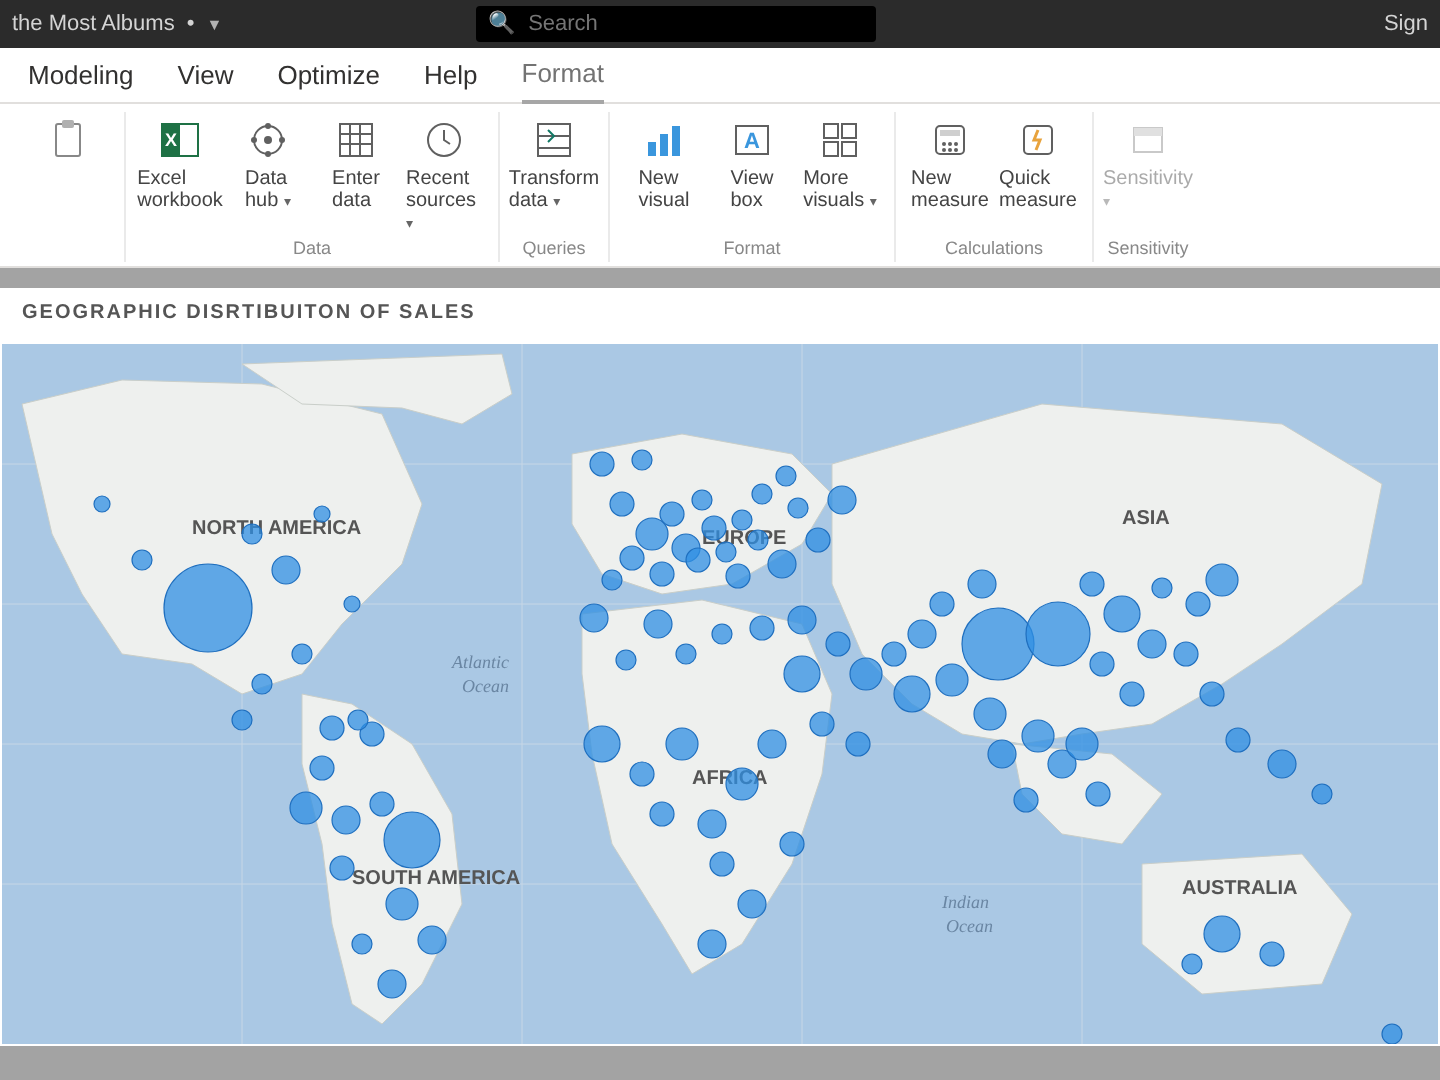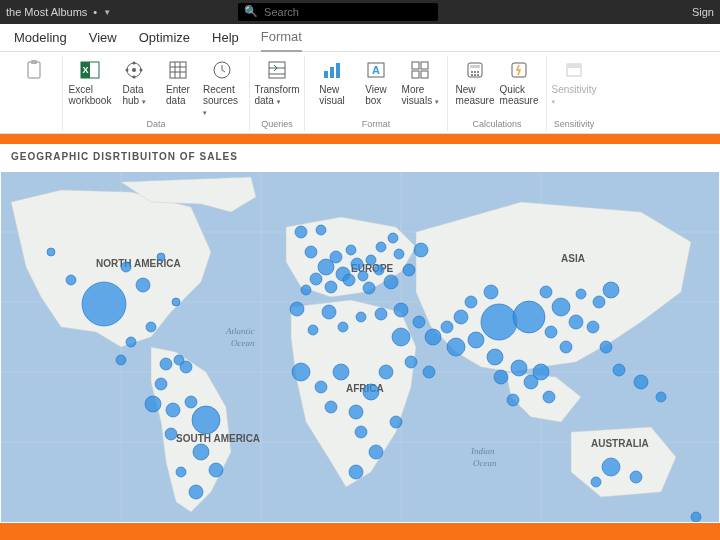--- a/index.html
+++ b/index.html
@@ -25,21 +25,21 @@
   .ribbon-group:last-child { border-right: none; }
   .ribbon-buttons { display: flex; gap: 2px; flex: 1; }
   .ribbon-btn { display: flex; flex-direction: column; align-items: center; justify-content: flex-start; width: 42px; padding: 2px 2px 0; cursor: pointer; border-radius: 2px; }
   .ribbon-btn .icon { width: 24px; height: 24px; display: flex; align-items: center; justify-content: center; color: #606060; }
   .ribbon-btn .lbl { font-size: 10px; line-height: 11px; text-align: left; color: #444; margin-top: 2px; white-space: pre-line; }
   .ribbon-btn.disabled { opacity: .45; cursor: default; }
   .ribbon-group .grp-label { font-size: 9px; color: #888; margin-top: auto; padding-bottom: 2px; }
   .caret-sm { font-size: 7px; color: #666; }
 
   
-  .canvas-area { height: calc(540px - 24px - 28px - 82px); background: #f97316; padding: 10px 0 0 0; position:relative; }
+  .canvas-area { height: calc(540px - 24px - 28px - 82px); background: #a3a3a3; padding: 10px 0 0 0; position:relative; }
   .chart-card { background: #fff; margin: 0 0 0 0; border: 1px solid transparent; }
   .chart-title { font-size: 10px; letter-spacing: 1px; color: #555; font-weight: 600; padding: 6px 10px 10px; text-transform: uppercase; }
   .map-wrap { position: relative; height: 350px; overflow: hidden; }
   svg.world { display:block; }
   .ocean { fill: #aac8e4; }
   .land { fill: #eef0ee; stroke: #c9cec9; stroke-width: .5; }
   .grat { stroke: #c7d7e6; stroke-width: .5; fill: none; }
   .bubble { fill: #2f8fe3; fill-opacity: .75; stroke: #1f6fbf; stroke-width: .6; }
   .maplabel { font-size: 10px; font-weight: 700; fill: #555; font-family: Arial, sans-serif; }
   .sealabel { font-size: 9px; font-style: italic; fill: #6a86a3; font-family: Georgia, serif; }

